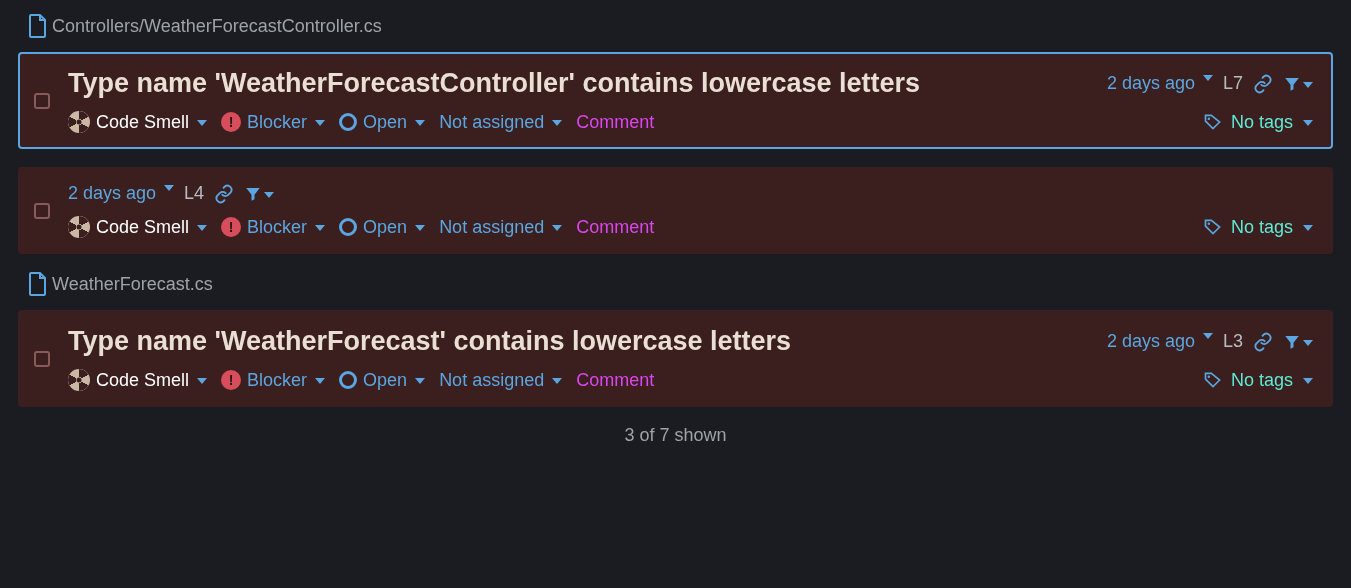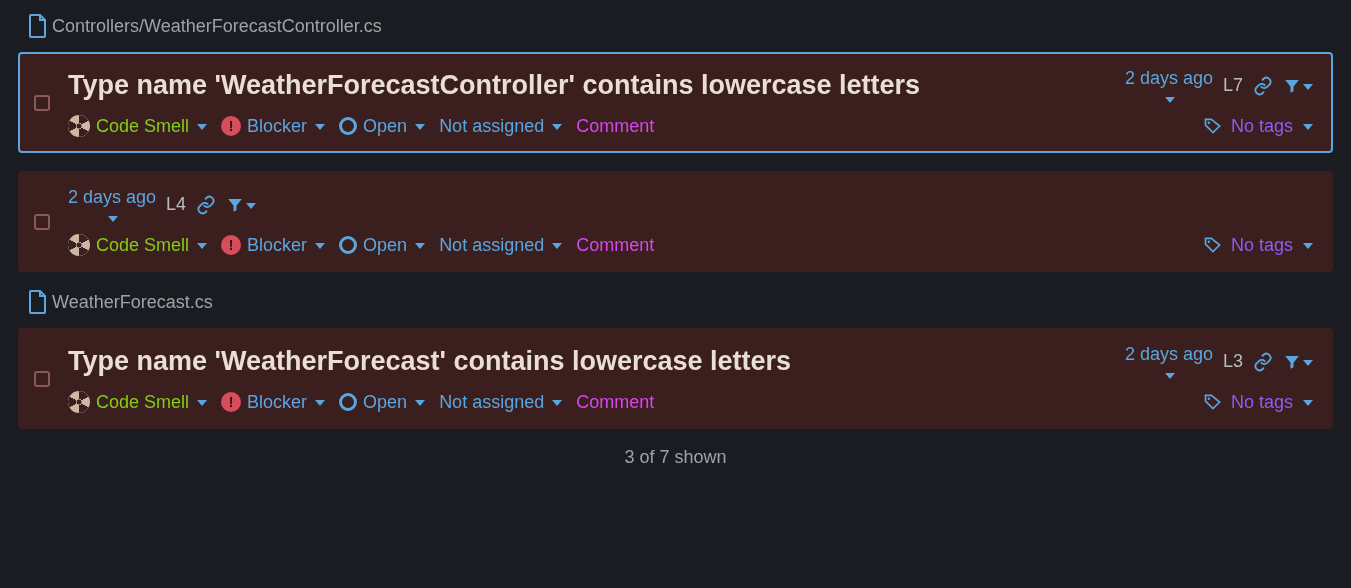--- a/index.html
+++ b/index.html
@@ -55,24 +55,22 @@
   }
   .issue-top-right {
     display: flex;
     align-items: center;
     gap: 10px;
     font-size: 18px;
   }
   .age-dd {
     color: #5aa6e0;
     display: flex;
-    align-items: center;
     gap: 6px;
     cursor: pointer;
-    flex-direction: column;
   }
   .line-no { color: #b8bdc2; }
   .link-icon, .filter-icon { color: #5aa6e0; display: flex; align-items: center; cursor: pointer; }
   .link-icon svg, .filter-icon svg { display: block; }
   .caret {
     width: 0; height: 0;
     border-left: 5px solid transparent;
     border-right: 5px solid transparent;
     border-top: 6px solid #5aa6e0;
     display: inline-block;
@@ -90,21 +88,21 @@
     gap: 14px;
     font-size: 18px;
   }
   .meta {
     display: flex;
     align-items: center;
     gap: 6px;
     color: #5aa6e0;
     cursor: pointer;
   }
-  .meta.smell span.txt { color: #84cc16; }
+  .meta.smell span.txt { color: #ffffff; }
   .radiation {
     width: 22px; height: 22px;
     background: #cbb8a4;
     border-radius: 50%;
     position: relative;
     flex-shrink: 0;
   }
   .radiation::before {
     content: "";
     position: absolute;
@@ -148,21 +146,21 @@
     border: 3px solid #5aa6e0;
     border-radius: 50%;
     flex-shrink: 0;
   }
   .comment-link { color: #d946ef; cursor: pointer; }
   .meta-right {
     display: flex;
     align-items: center;
     gap: 8px;
     font-size: 18px;
-    color: #8b5cf6;
+    color: #5eead4;
     cursor: pointer;
   }
   .tag-icon svg { display: block; }
   .footer {
     text-align: center;
     color: #9ea3a8;
     font-size: 18px;
     margin-top: 12px;
   }
 </style>

